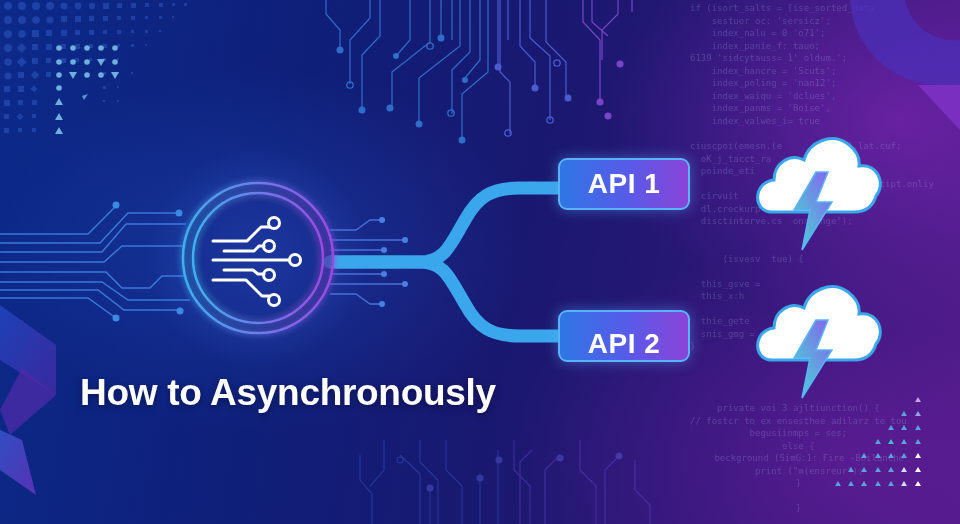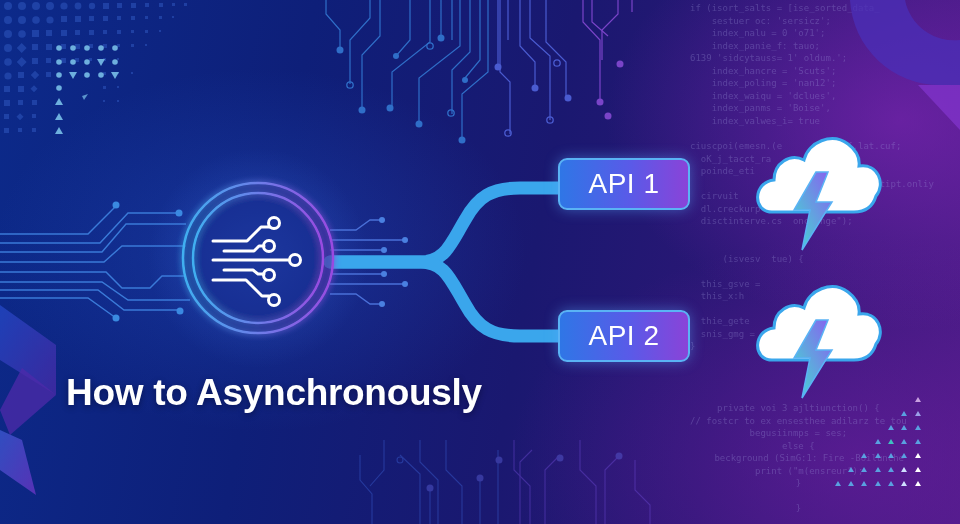--- a/index.html
+++ b/index.html
@@ -12,22 +12,22 @@
       linear-gradient(100deg, #0c2a8a 0%, #0e1f79 30%, #1a1870 55%, #2c1776 75%, #4a1b86 100%);
     font-family:"Liberation Sans", sans-serif;}
   svg.layer{position:absolute;left:0;top:0;}
   .code{position:absolute;font-family:"DejaVu Sans Mono", monospace;font-size:9px;line-height:12.5px;
     color:rgba(170,170,230,0.28);white-space:pre;filter:blur(0.4px);}
   .api-box{position:absolute;width:132px;height:52px;border-radius:9px;
     background:linear-gradient(90deg,#2f76e6 0%,#5a5ae8 55%,#8a43d8 100%);
     border:2.5px solid #5ab3f5;box-sizing:border-box;
     display:flex;align-items:center;justify-content:center;
     box-shadow:0 0 14px rgba(90,170,255,0.45);}
-  .api-label{color:#fff;font-weight:normal;font-size:28px;letter-spacing:0.5px;}
-  .title{position:absolute;left:66px;top:368px;color:#fff;font-weight:bold;font-size:37px;line-height:49px;
+  .api-label{color:#fff;font-weight:bold;font-size:28px;letter-spacing:0.5px;}
+  .title{position:absolute;left:80px;top:368px;color:#fff;font-weight:bold;font-size:37px;line-height:49px;
     letter-spacing:-0.3px;text-shadow:0 2px 6px rgba(0,0,20,0.4);}
   .title div{white-space:nowrap;}
 </style>
 </head>
 <body>
 
 <div class="stage">
 
   <div class="code" style="left:690px;top:2px;" id="codeTop">if (isort_salts = [ise_sorted_data_
     sestuer oc: 'sersicz';
@@ -409,20 +409,20 @@
 
     <g>
       <path d="M772 360 C752 360 753 330 774 328 C774 311 790 301 804 308 C808 290 832 280 848 292 C856 298 860 306 859 314 C878 311 886 332 876 344 C873 354 866 360 854 360 Z" fill="#ffffff" stroke="#3aa6ec" stroke-width="3"></path>
       <polygon points="822,316 800,354 816,354 808,394 838,346 822,346 834,316" fill="url(#boltGrad)" stroke="#5ab3f5" stroke-width="1.5" transform="translate(-6,4)"></polygon>
     </g>
   </svg>
 
   <div class="api-box" style="left:558px;top:158px;">
     <span class="api-label">API 1</span>
   </div>
-  <div class="api-box" style="left:558px;top:310px;">
+  <div class="api-box" style="left:558px;top:310px;align-items:flex-end;">
     <span class="api-label">API 2</span>
   </div>
 
   <div class="title">
     <div>How to Asynchronously</div>
   </div>
 </div>
 
 </body></html>

